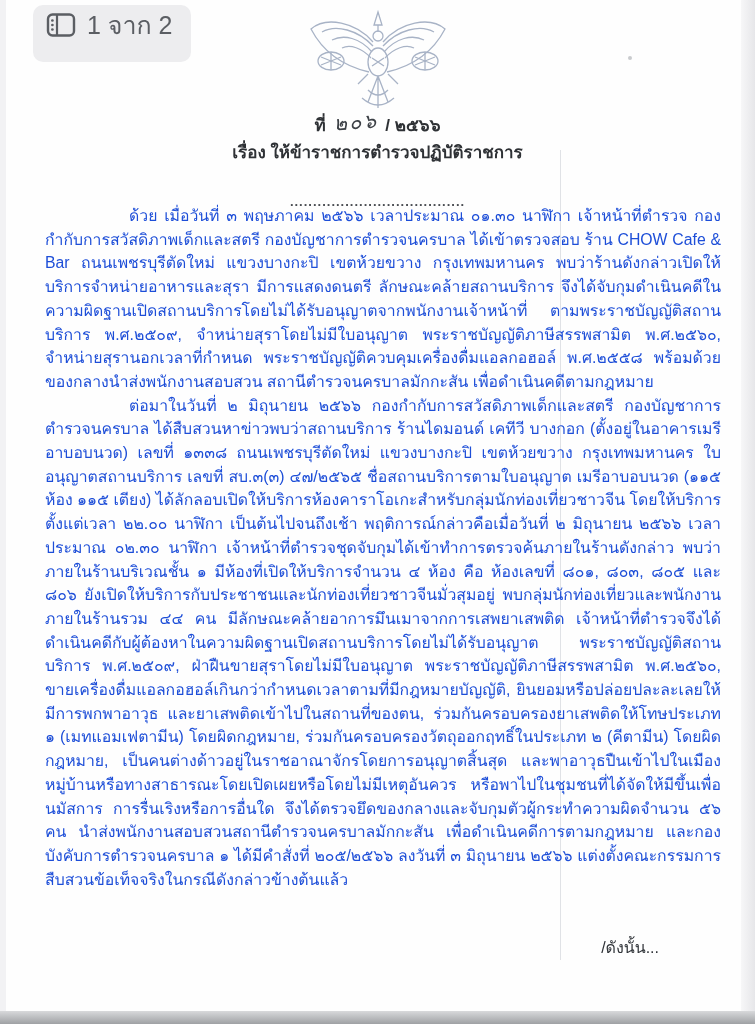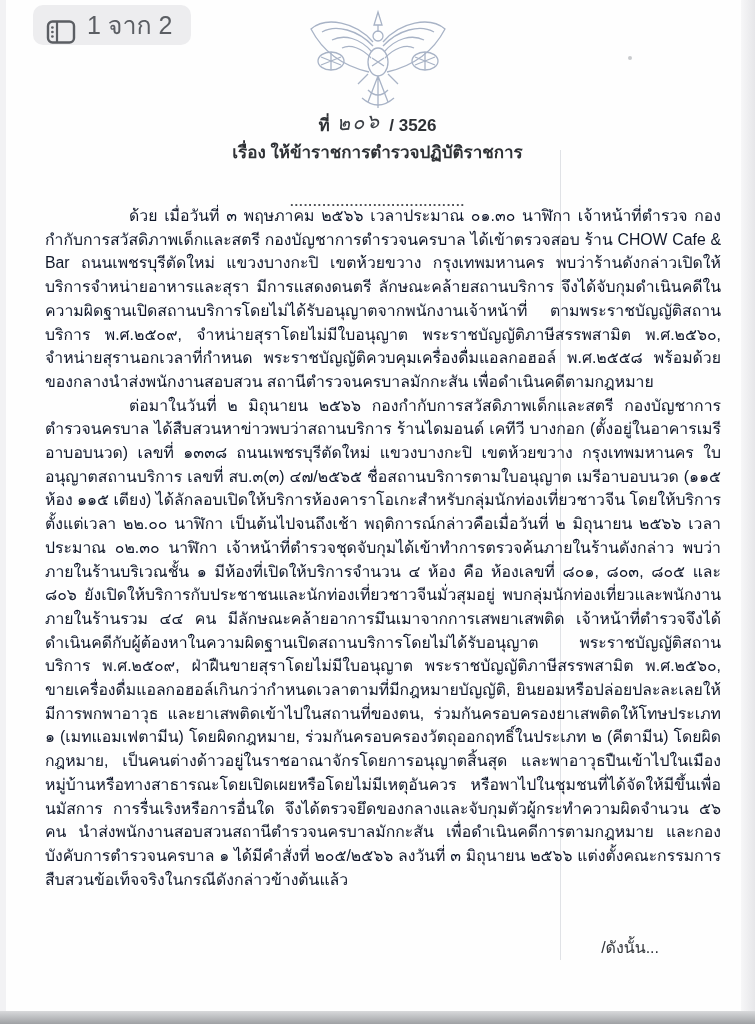--- a/index.html
+++ b/index.html
@@ -18,21 +18,21 @@
   .crease{position:absolute;left:560px;top:150px;width:1px;height:810px;
     background:rgba(148,156,168,0.28);}
   .speck{position:absolute;border-radius:50%;background:#c9cbce;}
   .speck.s1{left:628px;top:56px;width:4px;height:4px;}
   .speck.s2{left:663px;top:284px;width:3px;height:3px;}
 
   
   .pill{
     position:absolute;top:5px;left:33px;height:40px;
     background:#ededef;border-radius:10px;
-    display:flex;align-items:flex-end;gap:11px;padding:0 18px 0 13px;
+    display:flex;align-items:center;gap:11px;padding:0 18px 17px 13px;
     color:#5b5e63;font-size:25px;font-weight:500;cursor:pointer;
   }
   .pill svg{display:block;}
 
   
   .emblem{position:absolute;top:8px;left:50%;transform:translateX(-50%);opacity:.9;}
 
   
   .title-block{
     position:absolute;top:111px;left:0;width:100%;
@@ -45,21 +45,21 @@
     color:#3c4046;letter-spacing:2px;margin:0 3px;
   }
   .dots-sep{
     position:absolute;top:194px;left:0;width:100%;text-align:center;
     color:#4a4d52;font-size:13px;letter-spacing:1px;font-weight:bold;
   }
 
   
   .content{
     position:absolute;left:45px;top:204px;width:676px;
-    color:#0f172a;font-size:15.8px;line-height:23.7px;
+    color:#1d4ed8;font-size:15.8px;line-height:23.7px;
     text-align:justify;
   }
   .content p{margin:0;text-indent:84px;}
 
   .continuation{
     position:absolute;top:935px;right:96px;
     color:#303439;font-size:16px;text-align:center;
   }
 </style>
 </head>
@@ -117,21 +117,21 @@
       <path d="M70 82 Q80 92 90 82"></path>
 
       <path d="M70 66 L60 76 M90 66 L100 76"></path>
     </svg>
   </div>
 
   <div class="title-block">
     <div>
       <span>ที่</span>
       <span class="hand">๒๐๖</span>
-      <span>/ 3526</span>
+      <span>/ ๒๕๖๖</span>
     </div>
     <div>เรื่อง  ให้ข้าราชการตำรวจปฏิบัติราชการ</div>
   </div>
   <div class="dots-sep">......................................</div>
 
   <div class="content">
     <p>ด้วย เมื่อวันที่ ๓ พฤษภาคม ๒๕๖๖ เวลาประมาณ ๐๑.๓๐ นาฬิกา เจ้าหน้าที่ตำรวจ กองกำกับการสวัสดิภาพเด็กและสตรี กองบัญชาการตำรวจนครบาล ได้เข้าตรวจสอบ ร้าน CHOW Cafe &amp; Bar ถนนเพชรบุรีตัดใหม่ แขวงบางกะปิ เขตห้วยขวาง กรุงเทพมหานคร พบว่าร้านดังกล่าวเปิดให้บริการจำหน่ายอาหารและสุรา มีการแสดงดนตรี ลักษณะคล้ายสถานบริการ จึงได้จับกุมดำเนินคดีในความผิดฐานเปิดสถานบริการโดยไม่ได้รับอนุญาตจากพนักงานเจ้าหน้าที่ ตามพระราชบัญญัติสถานบริการ พ.ศ.๒๕๐๙, จำหน่ายสุราโดยไม่มีใบอนุญาต พระราชบัญญัติภาษีสรรพสามิต พ.ศ.๒๕๖๐, จำหน่ายสุรานอกเวลาที่กำหนด พระราชบัญญัติควบคุมเครื่องดื่มแอลกอฮอล์ พ.ศ.๒๕๕๘ พร้อมด้วยของกลางนำส่งพนักงานสอบสวน สถานีตำรวจนครบาลมักกะสัน เพื่อดำเนินคดีตามกฎหมาย</p>
     <p>ต่อมาในวันที่ ๒ มิถุนายน ๒๕๖๖ กองกำกับการสวัสดิภาพเด็กและสตรี กองบัญชาการตำรวจนครบาล ได้สืบสวนหาข่าวพบว่าสถานบริการ ร้านไดมอนด์ เคทีวี บางกอก (ตั้งอยู่ในอาคารเมรีอาบอบนวด) เลขที่ ๑๓๓๘ ถนนเพชรบุรีตัดใหม่ แขวงบางกะปิ เขตห้วยขวาง กรุงเทพมหานคร ใบอนุญาตสถานบริการ เลขที่ สบ.๓(๓) ๔๗/๒๕๖๕ ชื่อสถานบริการตามใบอนุญาต เมรีอาบอบนวด (๑๑๕ ห้อง ๑๑๕ เตียง) ได้ลักลอบเปิดให้บริการห้องคาราโอเกะสำหรับกลุ่มนักท่องเที่ยวชาวจีน โดยให้บริการ ตั้งแต่เวลา ๒๒.๐๐ นาฬิกา เป็นต้นไปจนถึงเช้า พฤติการณ์กล่าวคือเมื่อวันที่ ๒ มิถุนายน ๒๕๖๖ เวลาประมาณ ๐๒.๓๐ นาฬิกา เจ้าหน้าที่ตำรวจชุดจับกุมได้เข้าทำการตรวจค้นภายในร้านดังกล่าว พบว่าภายในร้านบริเวณชั้น ๑ มีห้องที่เปิดให้บริการจำนวน ๔ ห้อง คือ ห้องเลขที่ ๘๐๑, ๘๐๓, ๘๐๕ และ ๘๐๖ ยังเปิดให้บริการกับประชาชนและนักท่องเที่ยวชาวจีนมั่วสุมอยู่ พบกลุ่มนักท่องเที่ยวและพนักงานภายในร้านรวม ๔๔ คน มีลักษณะคล้ายอาการมึนเมาจากการเสพยาเสพติด เจ้าหน้าที่ตำรวจจึงได้ดำเนินคดีกับผู้ต้องหาในความผิดฐานเปิดสถานบริการโดยไม่ได้รับอนุญาต พระราชบัญญัติสถานบริการ พ.ศ.๒๕๐๙, ฝ่าฝืนขายสุราโดยไม่มีใบอนุญาต พระราชบัญญัติภาษีสรรพสามิต พ.ศ.๒๕๖๐, ขายเครื่องดื่มแอลกอฮอล์เกินกว่ากำหนดเวลาตามที่มีกฎหมายบัญญัติ, ยินยอมหรือปล่อยปละละเลยให้มีการพกพาอาวุธ และยาเสพติดเข้าไปในสถานที่ของตน, ร่วมกันครอบครองยาเสพติดให้โทษประเภท ๑ (เมทแอมเฟตามีน) โดยผิดกฎหมาย, ร่วมกันครอบครองวัตถุออกฤทธิ์ในประเภท ๒ (คีตามีน) โดยผิดกฎหมาย, เป็นคนต่างด้าวอยู่ในราชอาณาจักรโดยการอนุญาตสิ้นสุด และพาอาวุธปืนเข้าไปในเมือง หมู่บ้านหรือทางสาธารณะโดยเปิดเผยหรือโดยไม่มีเหตุอันควร หรือพาไปในชุมชนที่ได้จัดให้มีขึ้นเพื่อนมัสการ การรื่นเริงหรือการอื่นใด จึงได้ตรวจยึดของกลางและจับกุมตัวผู้กระทำความผิดจำนวน ๕๖ คน นำส่งพนักงานสอบสวนสถานีตำรวจนครบาลมักกะสัน เพื่อดำเนินคดีการตามกฎหมาย และกองบังคับการตำรวจนครบาล ๑ ได้มีคำสั่งที่ ๒๐๕/๒๕๖๖ ลงวันที่ ๓ มิถุนายน ๒๕๖๖ แต่งตั้งคณะกรรมการสืบสวนข้อเท็จจริงในกรณีดังกล่าวข้างต้นแล้ว</p>
   </div>
 

